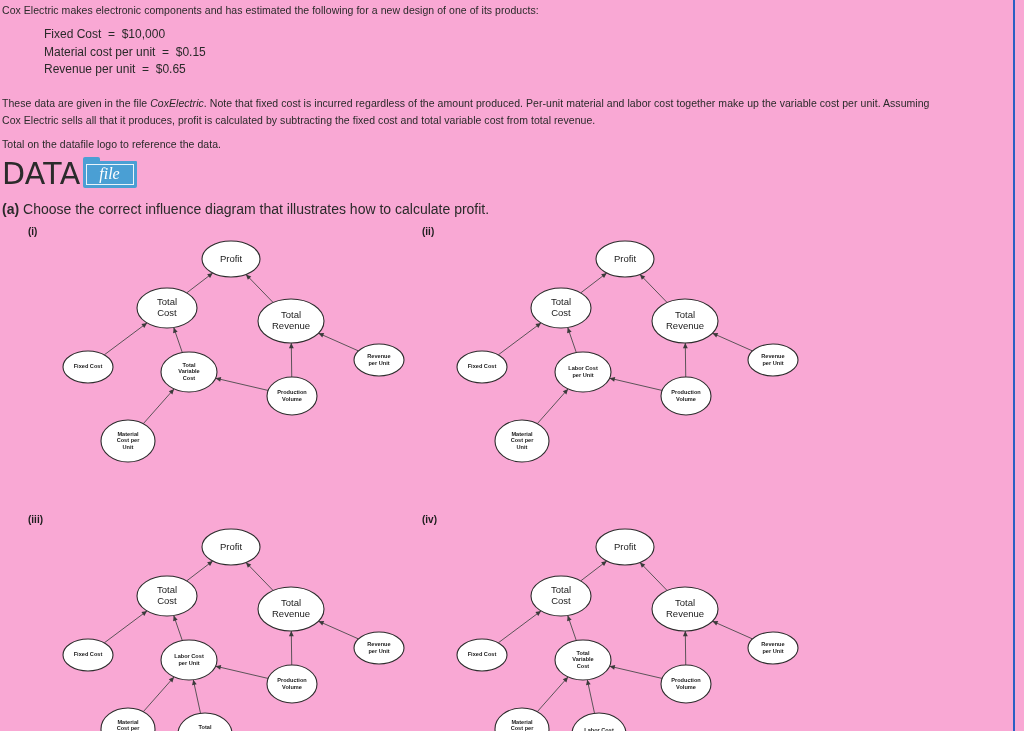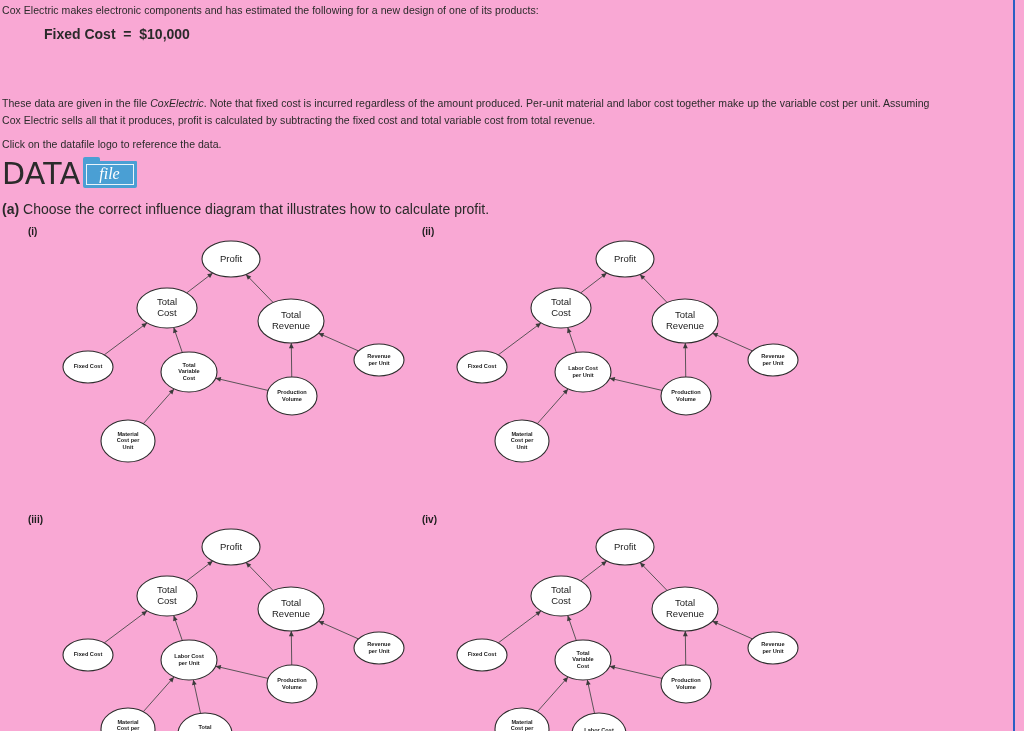--- a/index.html
+++ b/index.html
@@ -37,24 +37,23 @@
     line-height: 13px;
     color: #2a2a2a;
     letter-spacing: 0.05px;
   }
   #intro-line { top: 4px; width: 1000px; }
   .given-list {
     position: absolute;
     left: 44px;
     top: 26px;
     width: 500px;
-    font-size: 14px;
+    font-size: 12px;
     line-height: 17.5px;
     color: #2a2a2a;
-    font-weight: bold;
   }
   .given-list .given-item { display: block; white-space: pre; }
   #para-1 { top: 97px; width: 1006px; }
   #para-2 { top: 114px; width: 1006px; }
   #para-3 { top: 138px; width: 700px; }
   .ital { font-style: italic; }
 
   
   #datafile-logo {
     position: absolute;
@@ -146,27 +145,29 @@
 <body>
 
 <div id="page">
 
   <div class="right-rule"></div>
 
   <div class="prose" id="intro-line">Cox Electric makes electronic components and has estimated the following for a new design of one of its products:</div>
 
   <div class="given-list">
     <span class="given-item">Fixed Cost  =  $10,000</span>
+    <span class="given-item">Material cost per unit  =  $0.15</span>
+    <span class="given-item">Revenue per unit  =  $0.65</span>
   </div>
 
   <div class="prose" id="para-2">Cox Electric sells all that it produces, profit is calculated by subtracting the fixed cost and total variable cost from total revenue.</div>
 
   <div class="prose" id="para-1"><span>These data are given in the file </span><span class="ital">CoxElectric</span><span>. Note that fixed cost is incurred regardless of the amount produced. Per-unit material and labor cost together make up the variable cost per unit. Assuming</span></div>
 
-  <div class="prose" id="para-3">Click on the datafile logo to reference the data.</div>
+  <div class="prose" id="para-3">Total on the datafile logo to reference the data.</div>
 
   <div id="datafile-logo">
     <span class="dw">DATA</span>
     <span class="folder">
       <span class="fw">file</span>
     </span>
   </div>
 
   <div id="part-a">
     <span class="lbl">(a)</span>

